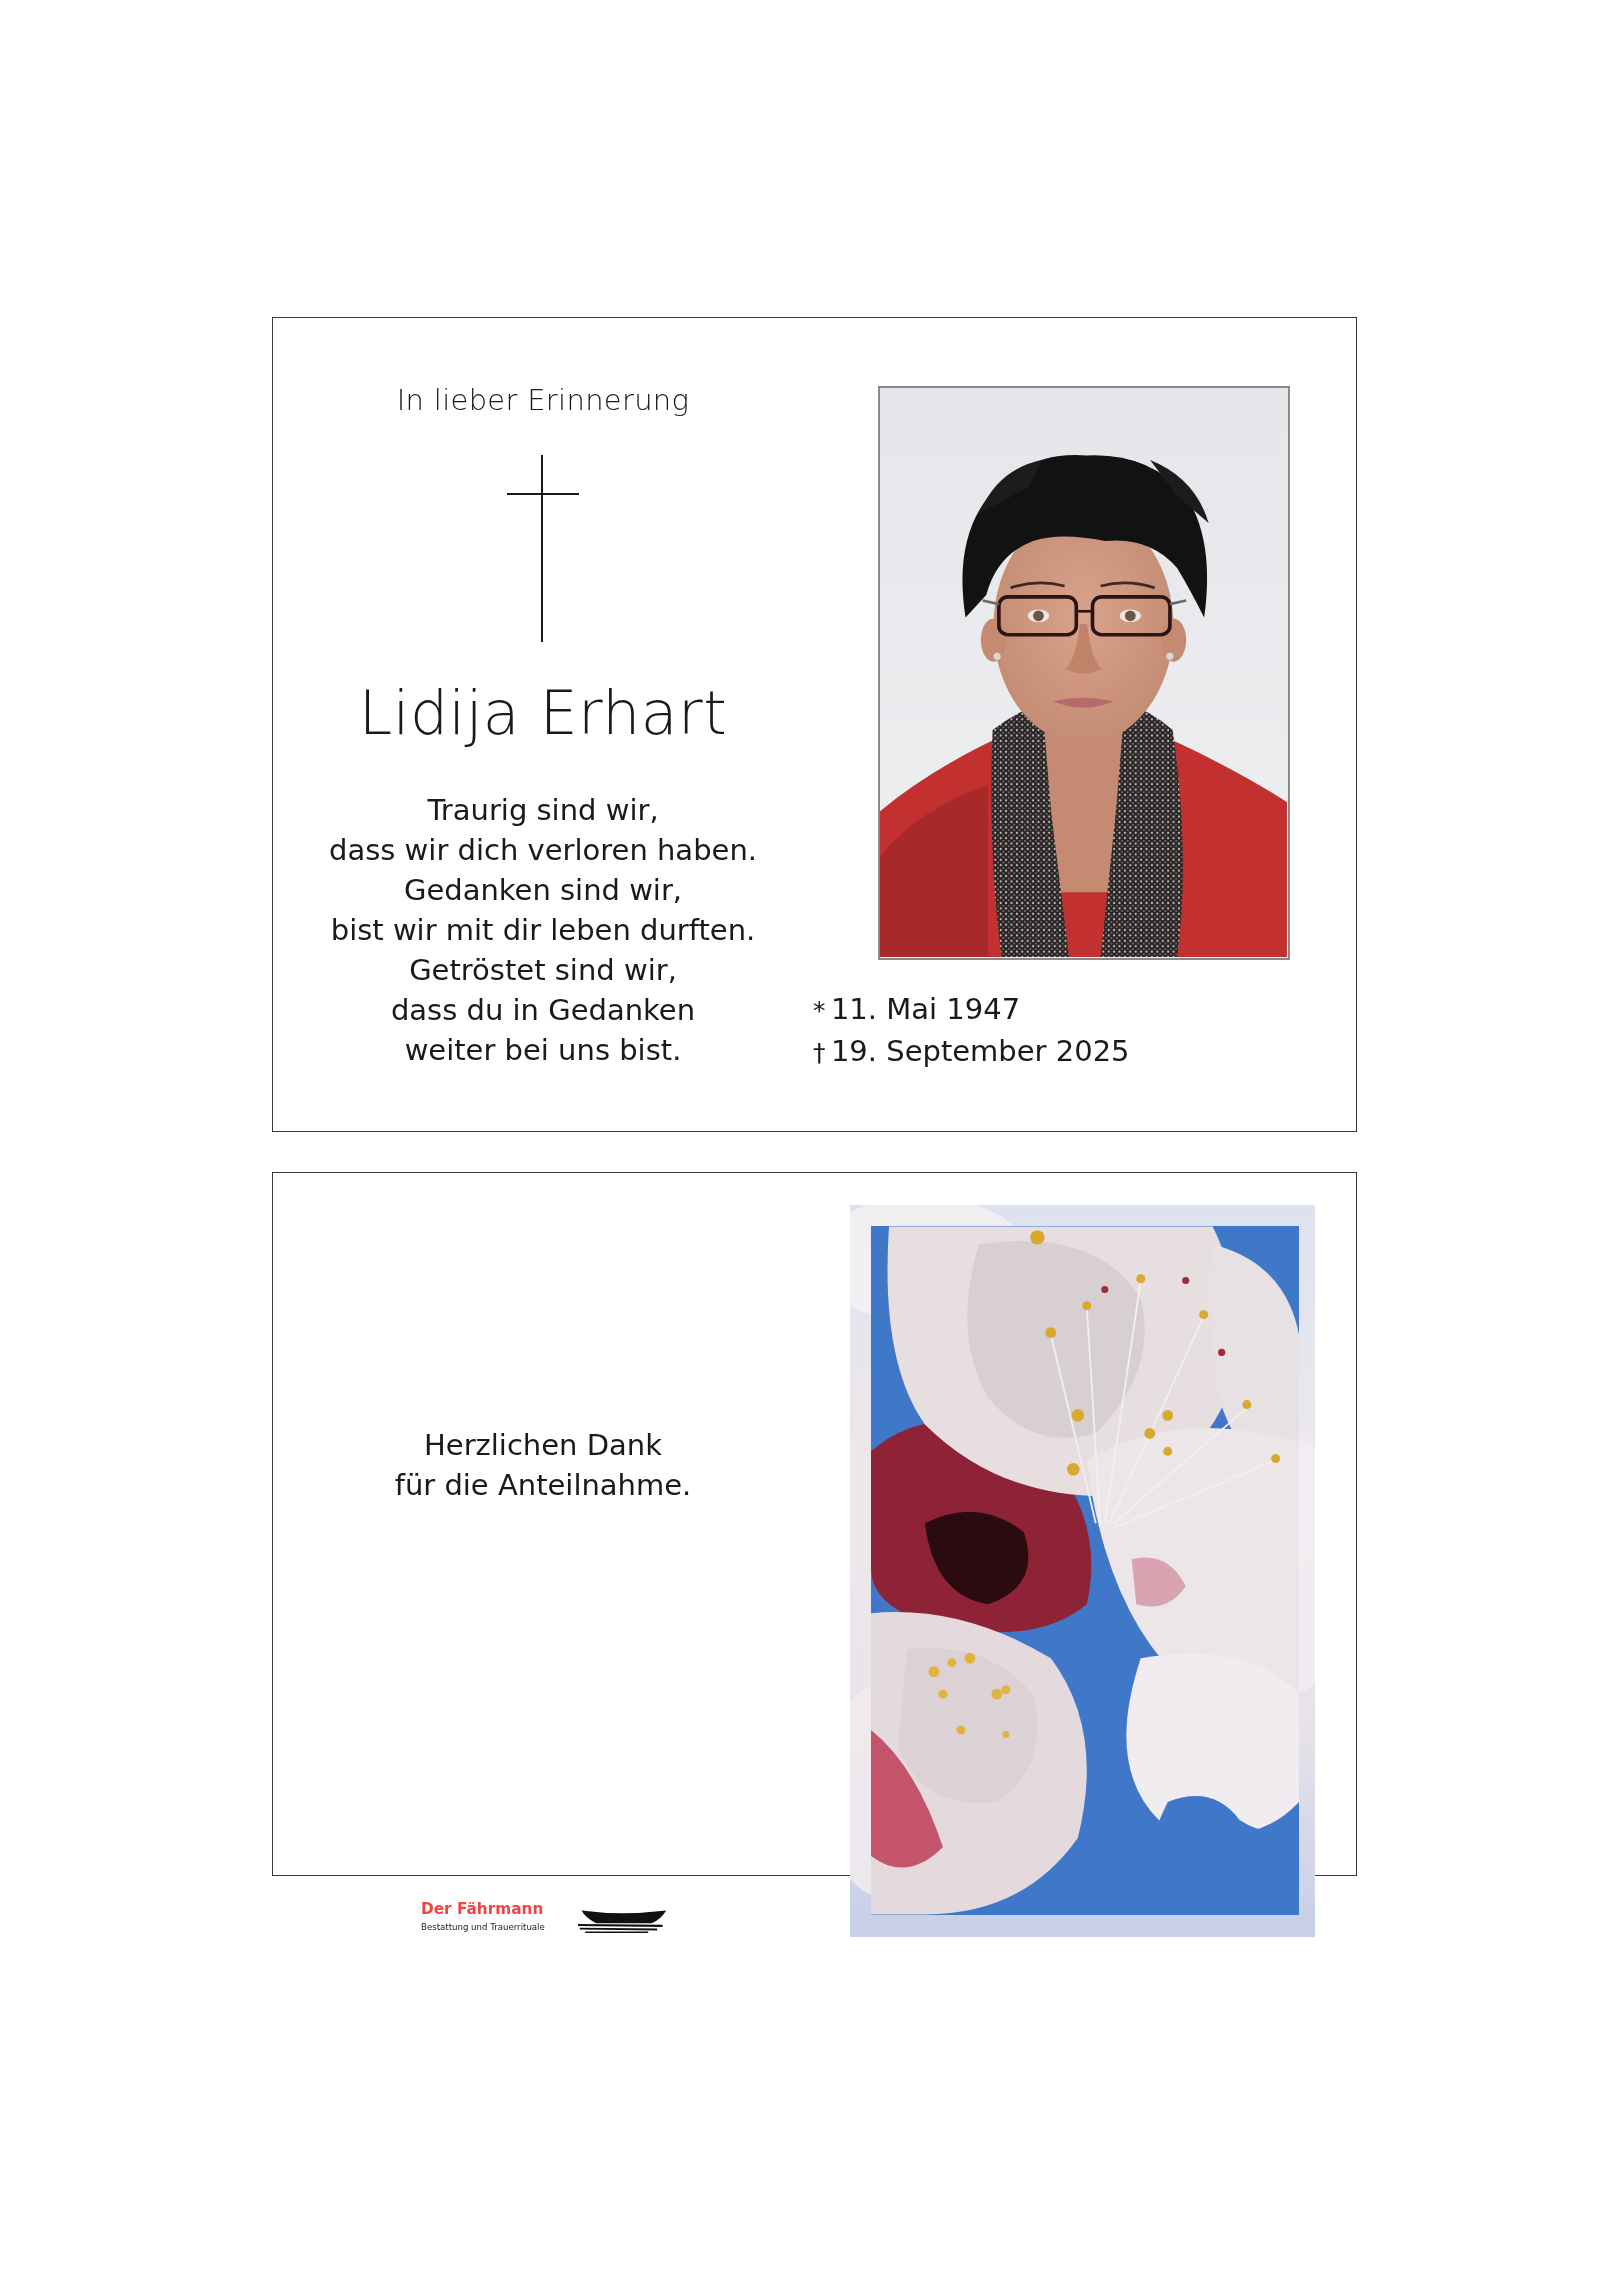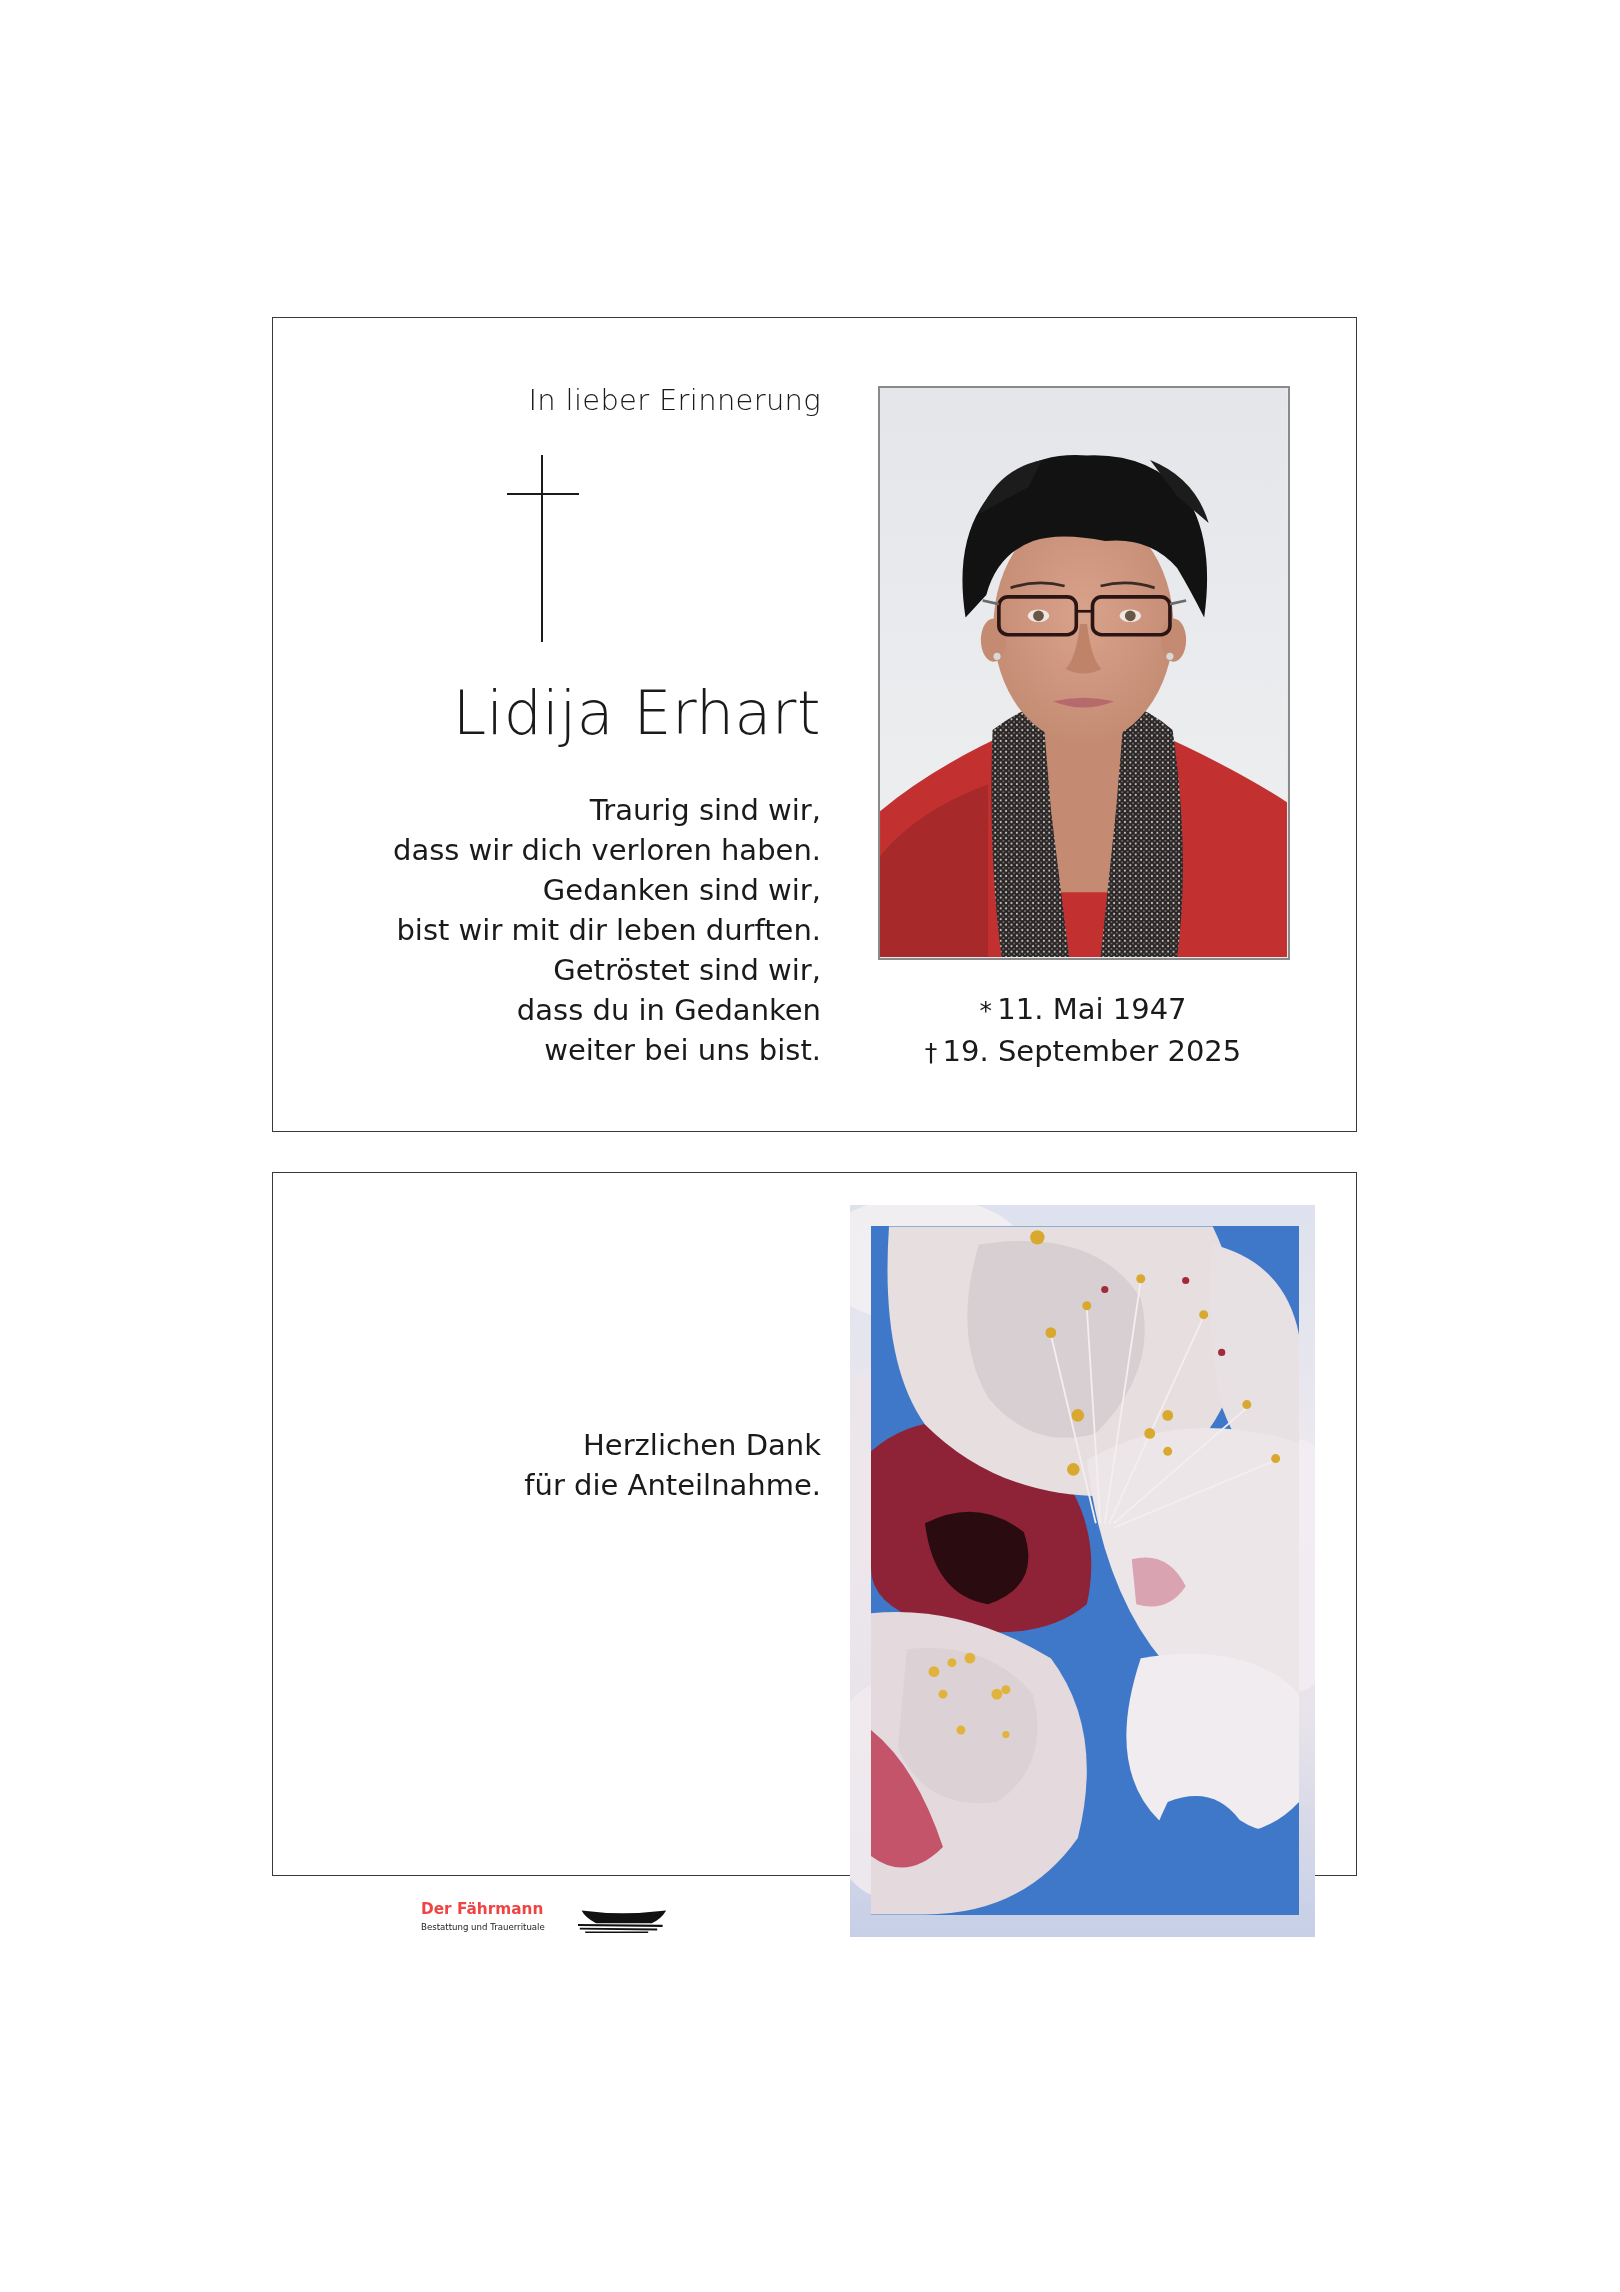--- a/index.html
+++ b/index.html
@@ -16,22 +16,22 @@
       left: 272px; width: 1085px;
       border: 1.8px solid #3a3a3a;
       box-sizing: border-box;
       background: #ffffff;
     }
     .card.front { top: 317px; height: 815px; }
     .card.back  { top: 1172px; height: 704px; }
 
     .center-col {
       position: absolute;
-      left: 8px; width: 540px;
-      text-align: right;
+      left: 0; width: 540px;
+      text-align: center;
     }
     .heading {
       top: 65px;
       font-size: 29px;
       font-weight: 300;
       letter-spacing: 0.3px;
     }
     .cross {
       position: absolute;
       left: 234px; top: 137px;
@@ -64,21 +64,20 @@
       width: 412px; height: 574px;
       border: 2.7px solid #8a8a8a;
       box-sizing: border-box;
       overflow: hidden;
       background: #e9eaec;
     }
     .dates {
       position: absolute;
       left: 540px; width: 540px;
       top: 671px;
-      text-align: center;
       font-size: 29px;
       line-height: 40px;
     }
     .dates .sym { font-size: 25px; margin-right: 5.4px; }
 
     .thanks {
       top: 252px;
       font-size: 29px;
       line-height: 40px;
     }

